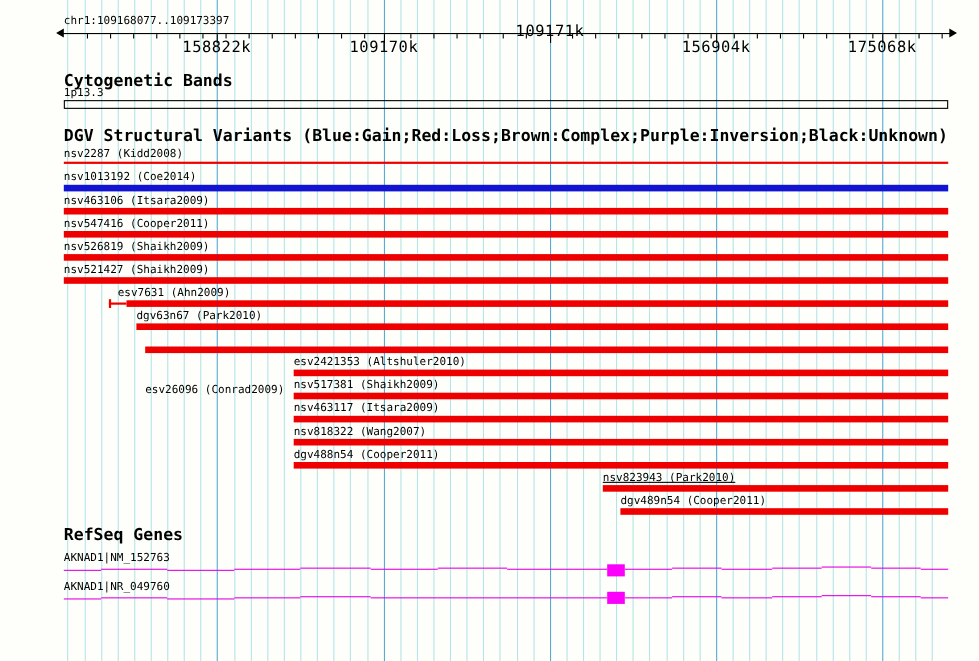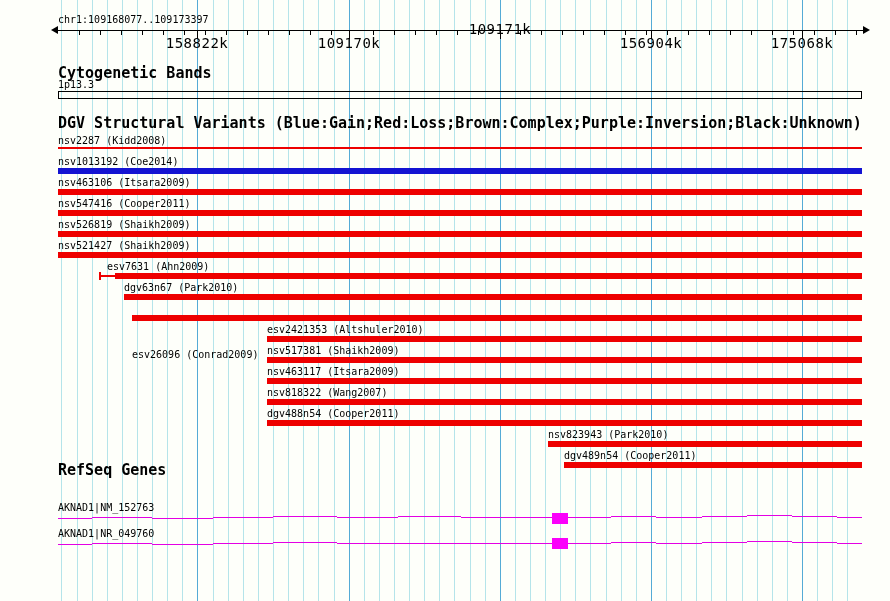--- a/index.html
+++ b/index.html
@@ -152,27 +152,27 @@
       <div class="small" style="position: absolute; left: 267px; top: 324px;">esv2421353 (Altshuler2010)</div>
       <div style="position: absolute; left: 267px; top: 336px; width: 595px; height: 6px; background: rgb(238, 0, 0);"></div>
       <div class="small" style="position: absolute; left: 267px; top: 345px;">nsv517381 (Shaikh2009)</div>
       <div style="position: absolute; left: 267px; top: 357px; width: 595px; height: 6px; background: rgb(238, 0, 0);"></div>
       <div class="small" style="position: absolute; left: 267px; top: 366px;">nsv463117 (Itsara2009)</div>
       <div style="position: absolute; left: 267px; top: 378px; width: 595px; height: 6px; background: rgb(238, 0, 0);"></div>
       <div class="small" style="position: absolute; left: 267px; top: 387px;">nsv818322 (Wang2007)</div>
       <div style="position: absolute; left: 267px; top: 399px; width: 595px; height: 6px; background: rgb(238, 0, 0);"></div>
       <div class="small" style="position: absolute; left: 267px; top: 408px;">dgv488n54 (Cooper2011)</div>
       <div style="position: absolute; left: 267px; top: 420px; width: 595px; height: 6px; background: rgb(238, 0, 0);"></div>
-      <div class="small" style="position: absolute; left: 548px; top: 429px;">nsv823943 (Park2010)</div>
+      <div class="small" style="position: absolute; left: 548px; top: 429px; text-decoration: underline;">nsv823943 (Park2010)</div>
       <div style="position: absolute; left: 548px; top: 441px; width: 314px; height: 6px; background: rgb(238, 0, 0);"></div>
       <div class="small" style="position: absolute; left: 564px; top: 450px;">dgv489n54 (Cooper2011)</div>
       <div style="position: absolute; left: 564px; top: 462px; width: 298px; height: 6px; background: rgb(238, 0, 0);"></div>
     </div>
 
-  <div class="abs boldt" style="left:58px;top:464px;">RefSeq Genes</div>
+  <div class="abs boldt" style="left:58px;top:480px;">RefSeq Genes</div>
   <div id="gene-layer" class="abs" style="left:0;top:0;width:890px;height:601px;">
       <div class="small" style="position: absolute; left: 58px; top: 502px;">AKNAD1|NM_152763</div>
       <div style="position: absolute; left: 58px; top: 518px; width: 34px; height: 1px; background: rgb(228, 0, 228);"></div>
       <div style="position: absolute; left: 92px; top: 517px; width: 60px; height: 1px; background: rgb(228, 0, 228);"></div>
       <div style="position: absolute; left: 152px; top: 518px; width: 61px; height: 1px; background: rgb(228, 0, 228);"></div>
       <div style="position: absolute; left: 213px; top: 517px; width: 60px; height: 1px; background: rgb(228, 0, 228);"></div>
       <div style="position: absolute; left: 273px; top: 516px; width: 64px; height: 1px; background: rgb(228, 0, 228);"></div>
       <div style="position: absolute; left: 337px; top: 517px; width: 61px; height: 1px; background: rgb(228, 0, 228);"></div>
       <div style="position: absolute; left: 398px; top: 516px; width: 63px; height: 1px; background: rgb(228, 0, 228);"></div>
       <div style="position: absolute; left: 461px; top: 517px; width: 60px; height: 1px; background: rgb(228, 0, 228);"></div>

